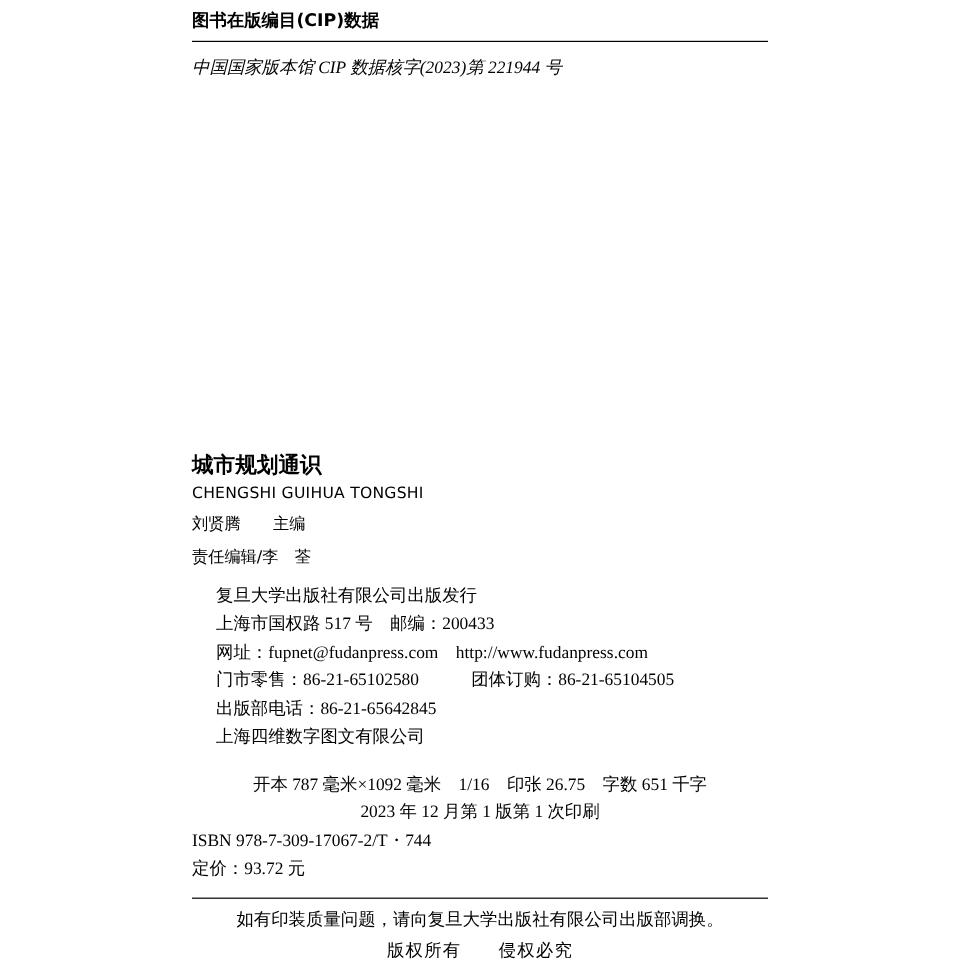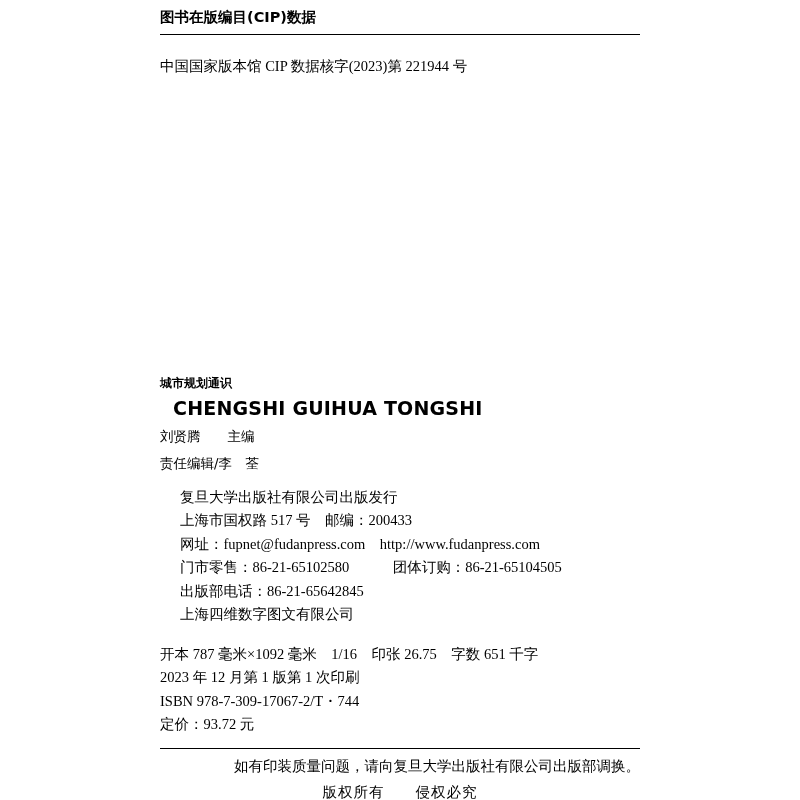--- a/index.html
+++ b/index.html
@@ -45,44 +45,44 @@
   .cip-body div {
     white-space: nowrap;
   }
   .class-line {
     margin-top: 20px;
     padding-left: 22px;
     white-space: nowrap;
     font-size: 14.5px;
   }
   .archive-line {
-    margin-top: 22px;
+    margin-top: 12px;
     font-size: 14.5px;
     white-space: nowrap;
+    font-style: italic;
   }
 
   
   .colophon {
     position: absolute;
     left: 0;
     top: 375px;
     width: 480px;
   }
   .book-title {
     font-family: Liberation Sans, sans-serif;
     font-weight: bold;
-    font-size: 12px;
+    font-size: 18px;
   }
   .pinyin {
     font-family: "DejaVu Sans", "Liberation Sans", sans-serif;
-    font-weight: bold;
-    font-size: 19px;
+    font-weight: normal;
+    font-size: 13px;
     margin-top: 5px;
     letter-spacing: 0.2px;
-    margin-left: 13px;
   }
   .editor {
     font-family: Liberation Sans, sans-serif;
     font-size: 13.5px;
     margin-top: 9px;
   }
   .resp {
     font-family: "DejaVu Sans", "Liberation Sans", sans-serif;
     font-size: 13.5px;
     margin-top: 9px;
@@ -93,39 +93,40 @@
     line-height: 1.62;
   }
   .pub-block div {
     white-space: nowrap;
     margin-left: 20px;
   }
   .specs-block {
     margin-top: 16px;
     font-size: 14.5px;
     line-height: 1.62;
+    text-align: center;
   }
   .specs-block div {
     white-space: nowrap;
   }
   .isbn-block {
     font-size: 14.5px;
     line-height: 1.62;
   }
   .isbn-block div {
     white-space: nowrap;
   }
   .bottom-rule {
     border: none;
     border-top: 1px solid #000;
     margin: 11px 0 0 0;
     width: 100%;
   }
   .notice {
-    text-align: right;
+    text-align: center;
     font-size: 14.5px;
     margin-top: 8px;
     white-space: nowrap;
   }
   .copyright {
     text-align: center;
     font-size: 14.5px;
     margin-top: 7px;
     letter-spacing: 1px;
   }

